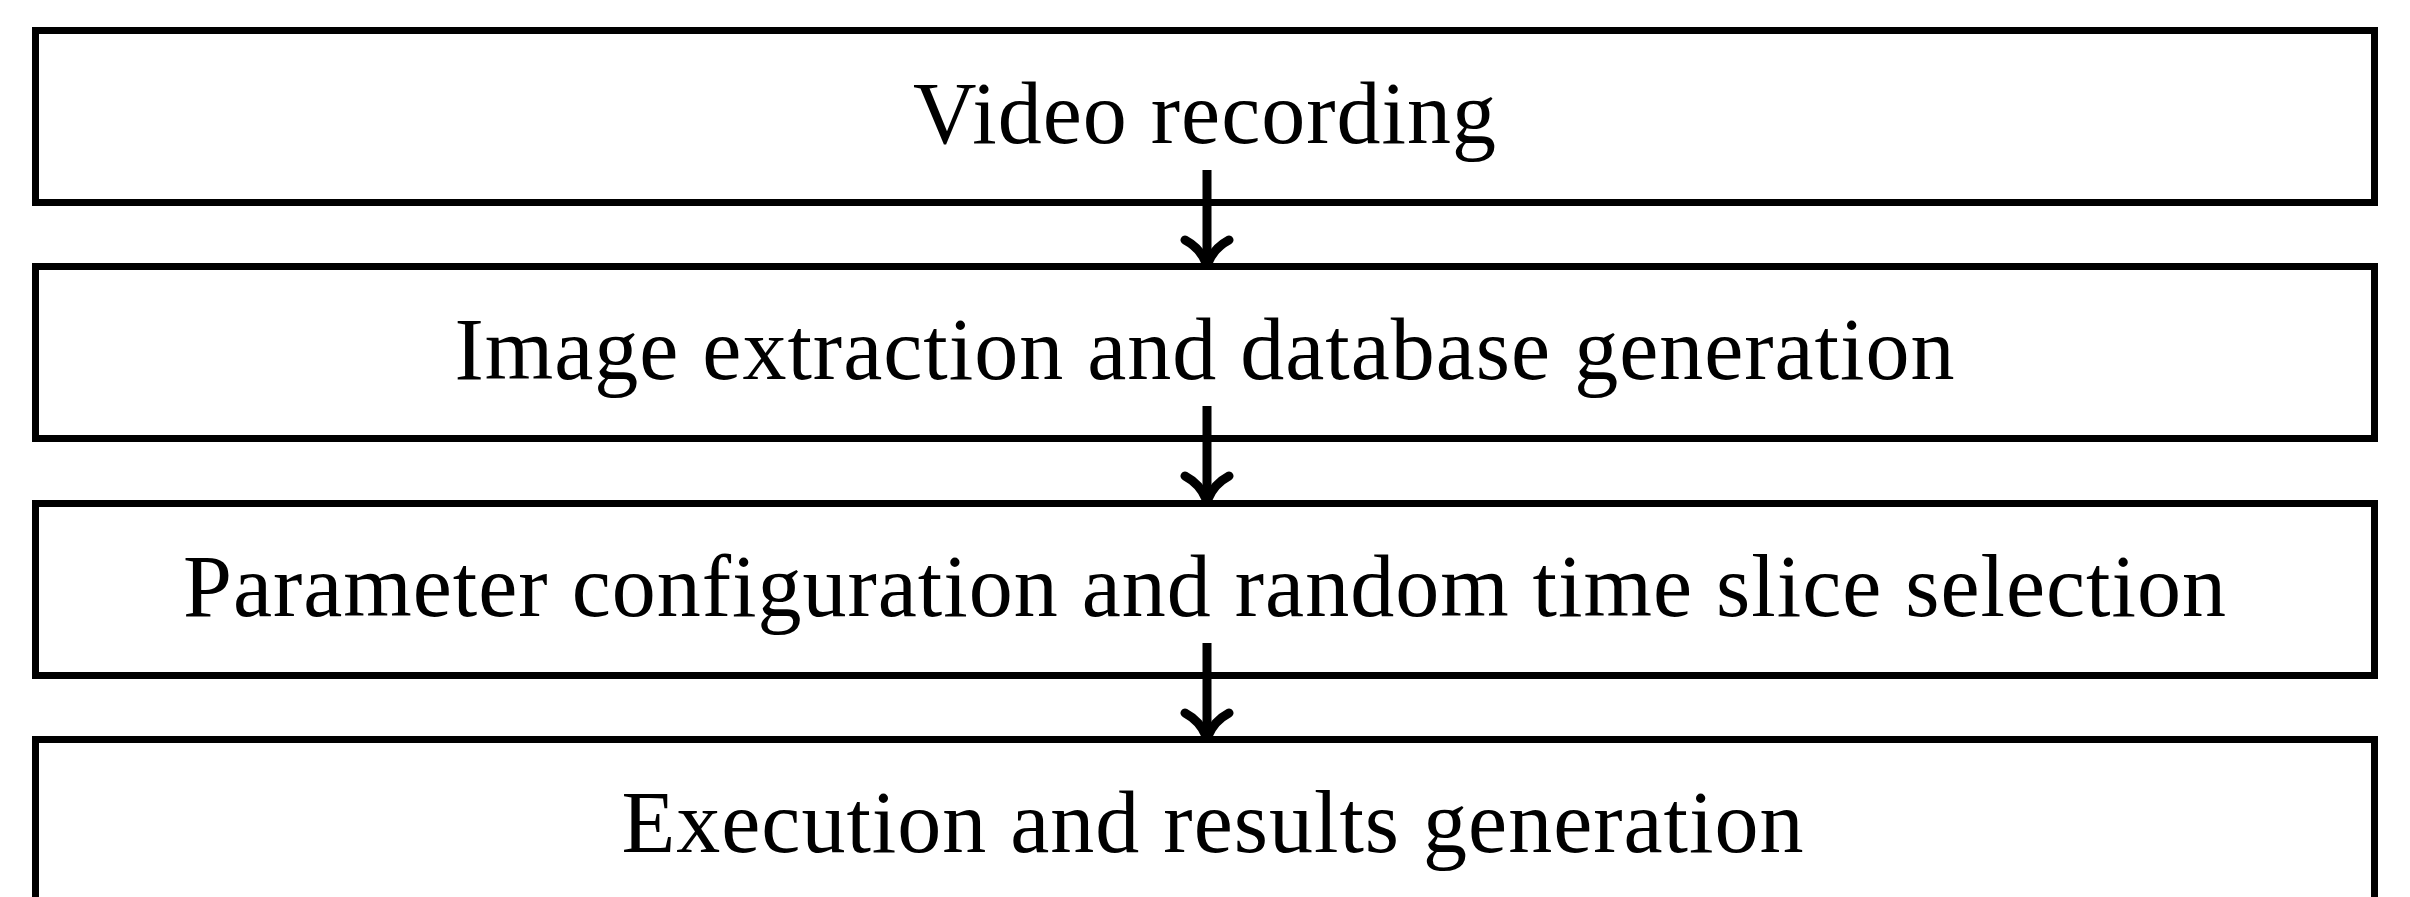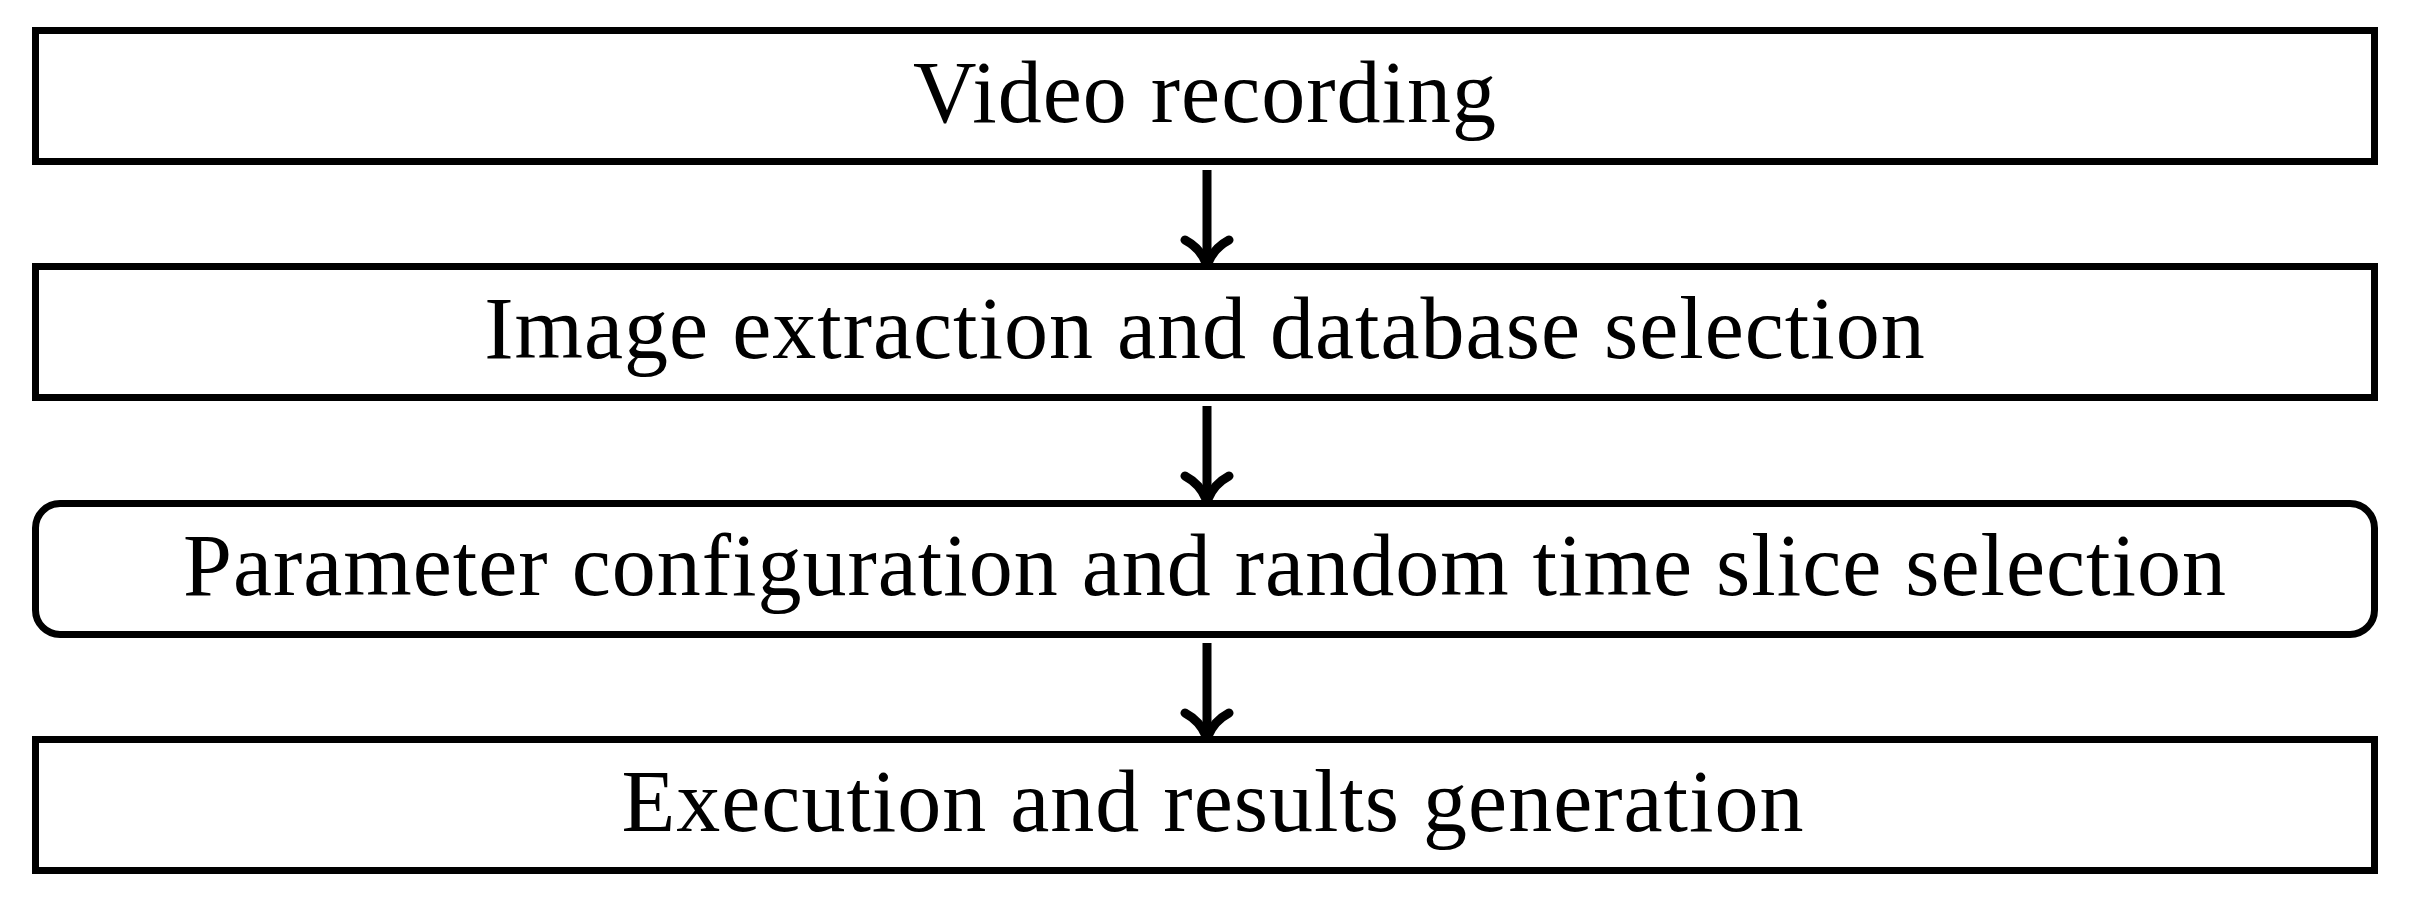--- a/index.html
+++ b/index.html
@@ -11,39 +11,39 @@
     width: 2410px;
     height: 897px;
     position: relative;
     overflow: hidden;
     font-family: "Liberation Serif", serif;
   }
   .flow-box {
     position: absolute;
     left: 32px;
     width: 2346px;
-    height: 138px;
+    height: 179px;
     border: 7px solid #000000;
     box-sizing: border-box;
     background: #ffffff;
     display: flex;
     align-items: center;
     justify-content: center;
   }
   .flow-box .label {
     font-size: 88px;
     letter-spacing: 1px;
     color: #000000;
     white-space: nowrap;
     line-height: 1;
     padding-bottom: 6px; 
   }
   .box-1 { top: 27px;  }
   .box-2 { top: 263px; }
-  .box-3 { top: 500px; border-radius: 28px; }
+  .box-3 { top: 500px; }
   .box-4 { top: 736px; padding-left: 16px; }
 
   .flow-arrow {
     position: absolute;
     left: 1177px;
     width: 60px;
     height: 96px;
   }
   .arrow-1 { top: 170px; }
   .arrow-2 { top: 406px; }
@@ -56,21 +56,21 @@
   <span class="label">Video recording</span>
 </div>
 
 <svg class="flow-arrow arrow-1" viewBox="0 0 60 96" aria-hidden="true">
   <line x1="30" y1="0" x2="30" y2="89" stroke="#000000" stroke-width="9"></line>
   <path d="M8,70 Q23,78 29,93" fill="none" stroke="#000000" stroke-width="9" stroke-linecap="round"></path>
   <path d="M52,70 Q37,78 31,93" fill="none" stroke="#000000" stroke-width="9" stroke-linecap="round"></path>
 </svg>
 
 <div class="flow-box box-2">
-  <span class="label">Image extraction and database selection</span>
+  <span class="label">Image extraction and database generation</span>
 </div>
 
 <svg class="flow-arrow arrow-2" viewBox="0 0 60 96" aria-hidden="true">
   <line x1="30" y1="0" x2="30" y2="89" stroke="#000000" stroke-width="9"></line>
   <path d="M8,70 Q23,78 29,93" fill="none" stroke="#000000" stroke-width="9" stroke-linecap="round"></path>
   <path d="M52,70 Q37,78 31,93" fill="none" stroke="#000000" stroke-width="9" stroke-linecap="round"></path>
 </svg>
 
 <div class="flow-box box-3">
   <span class="label">Parameter configuration and random time slice selection</span>

